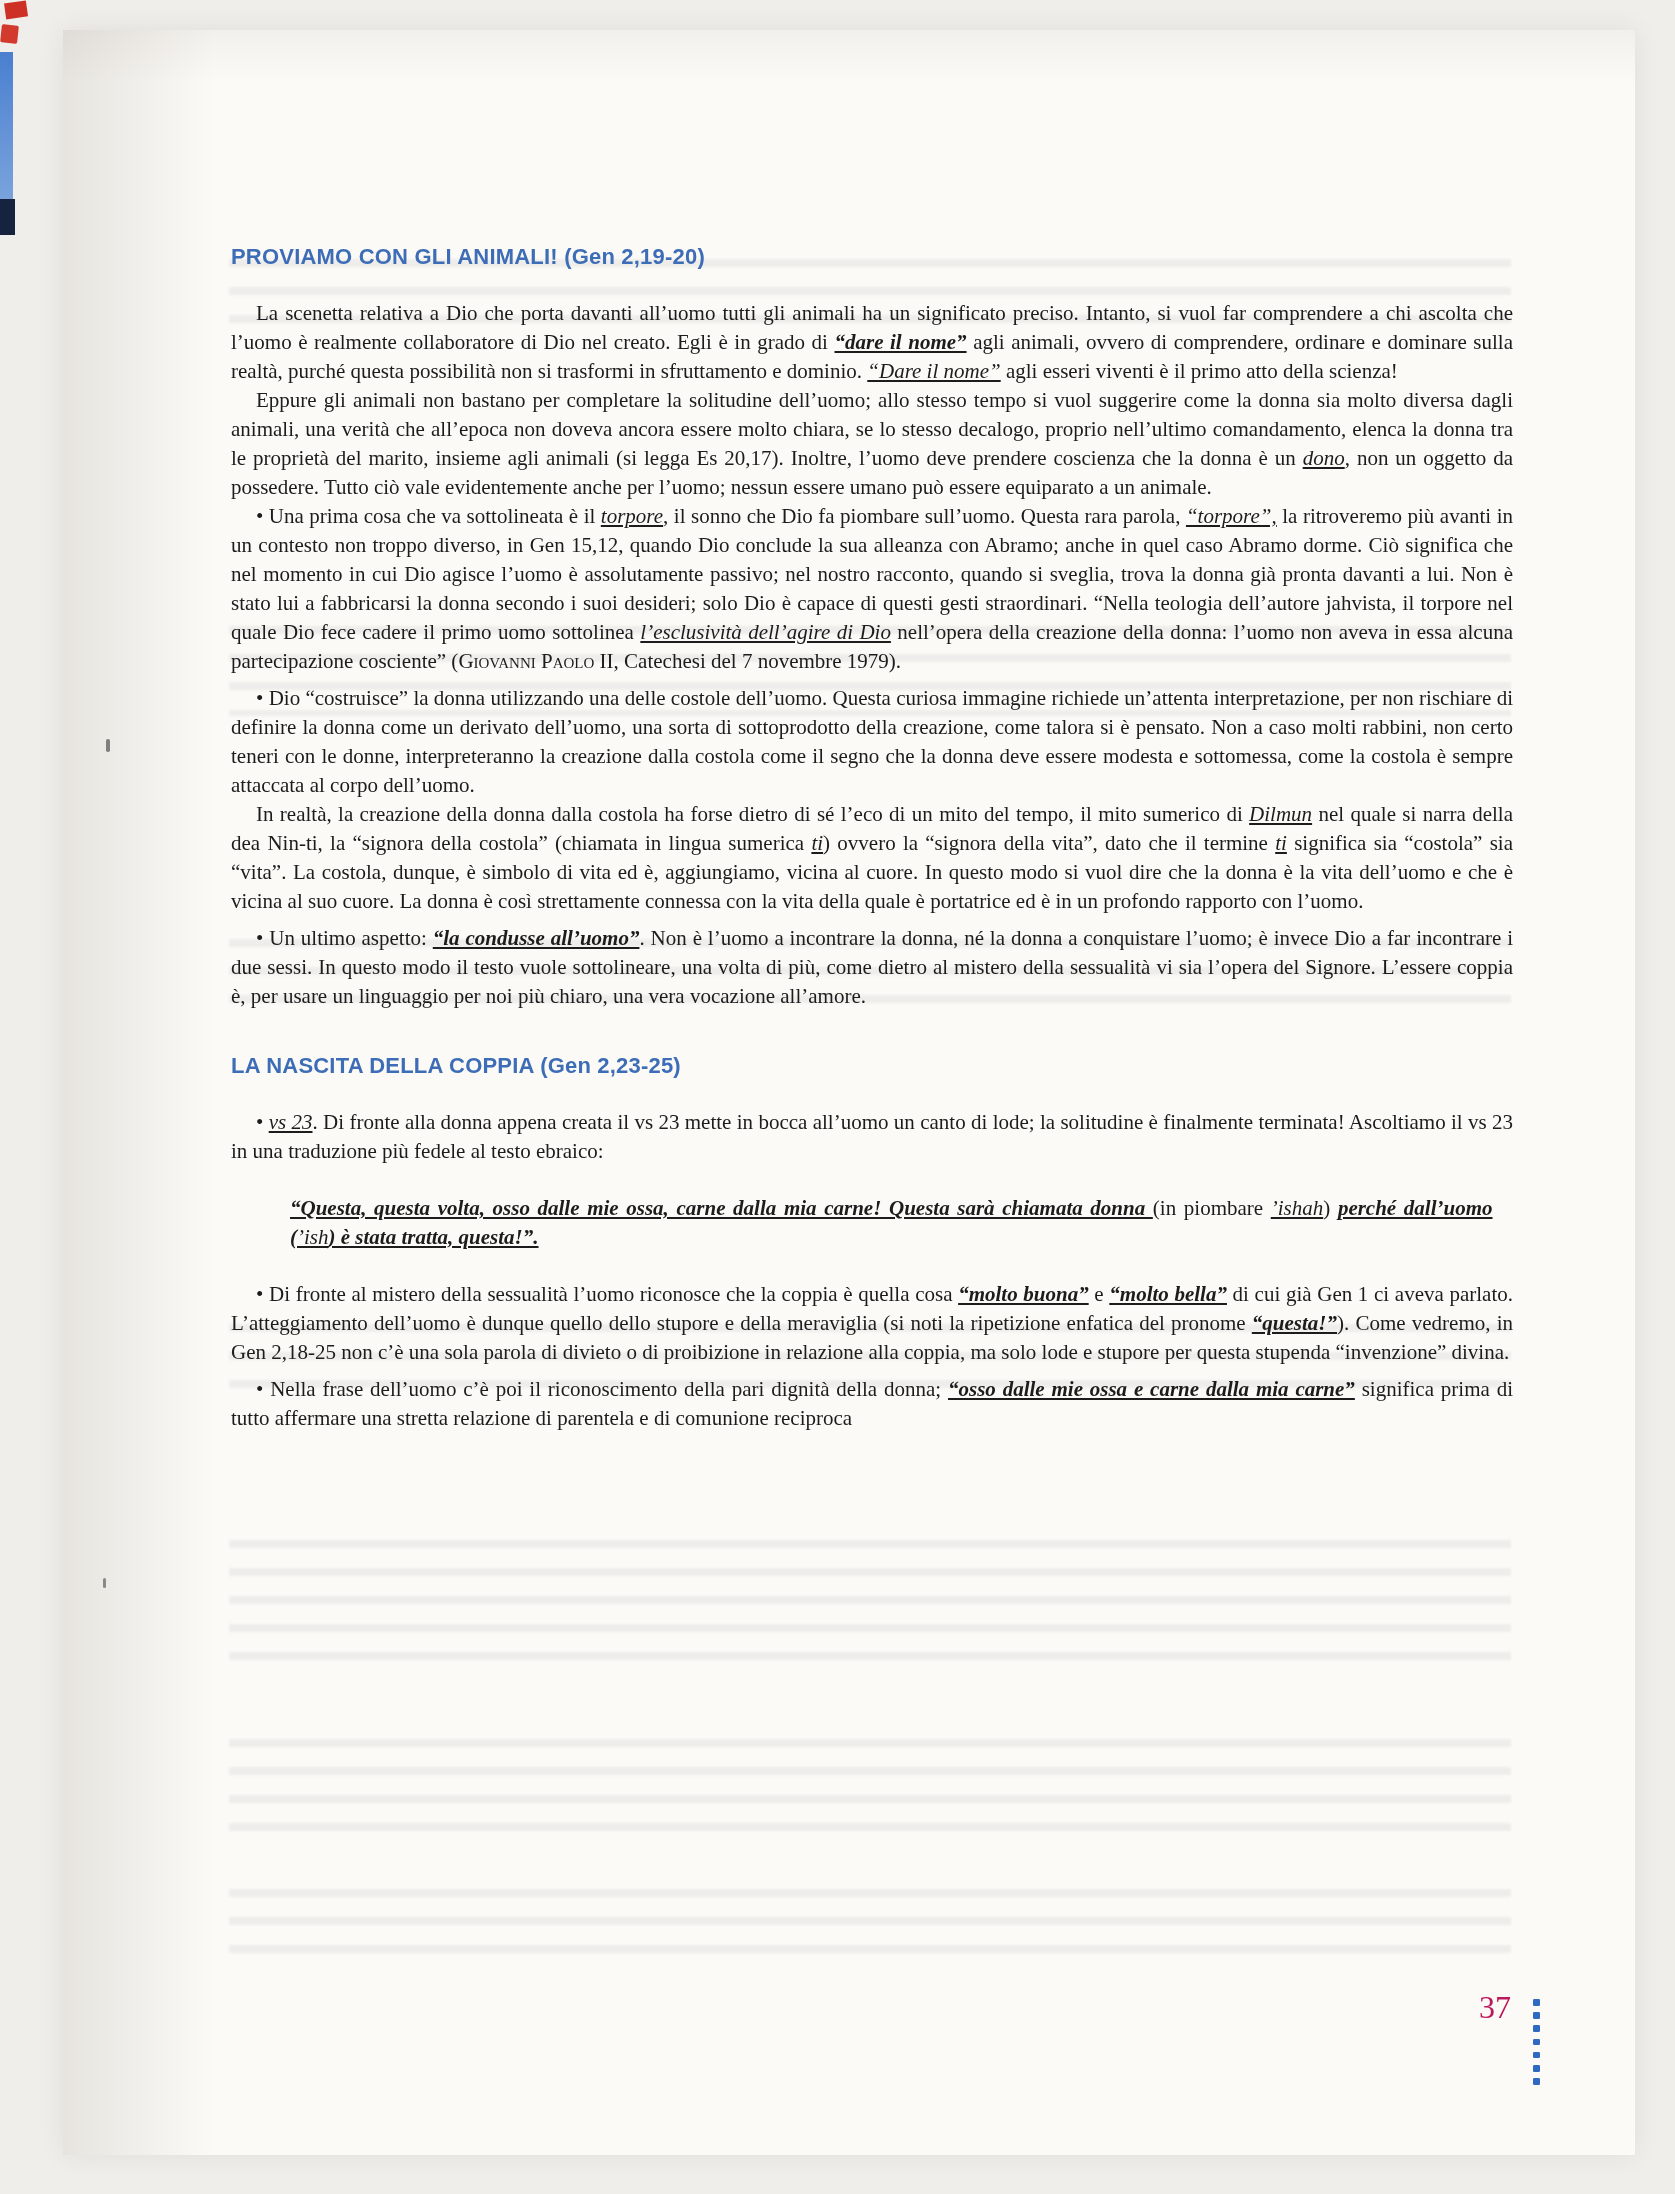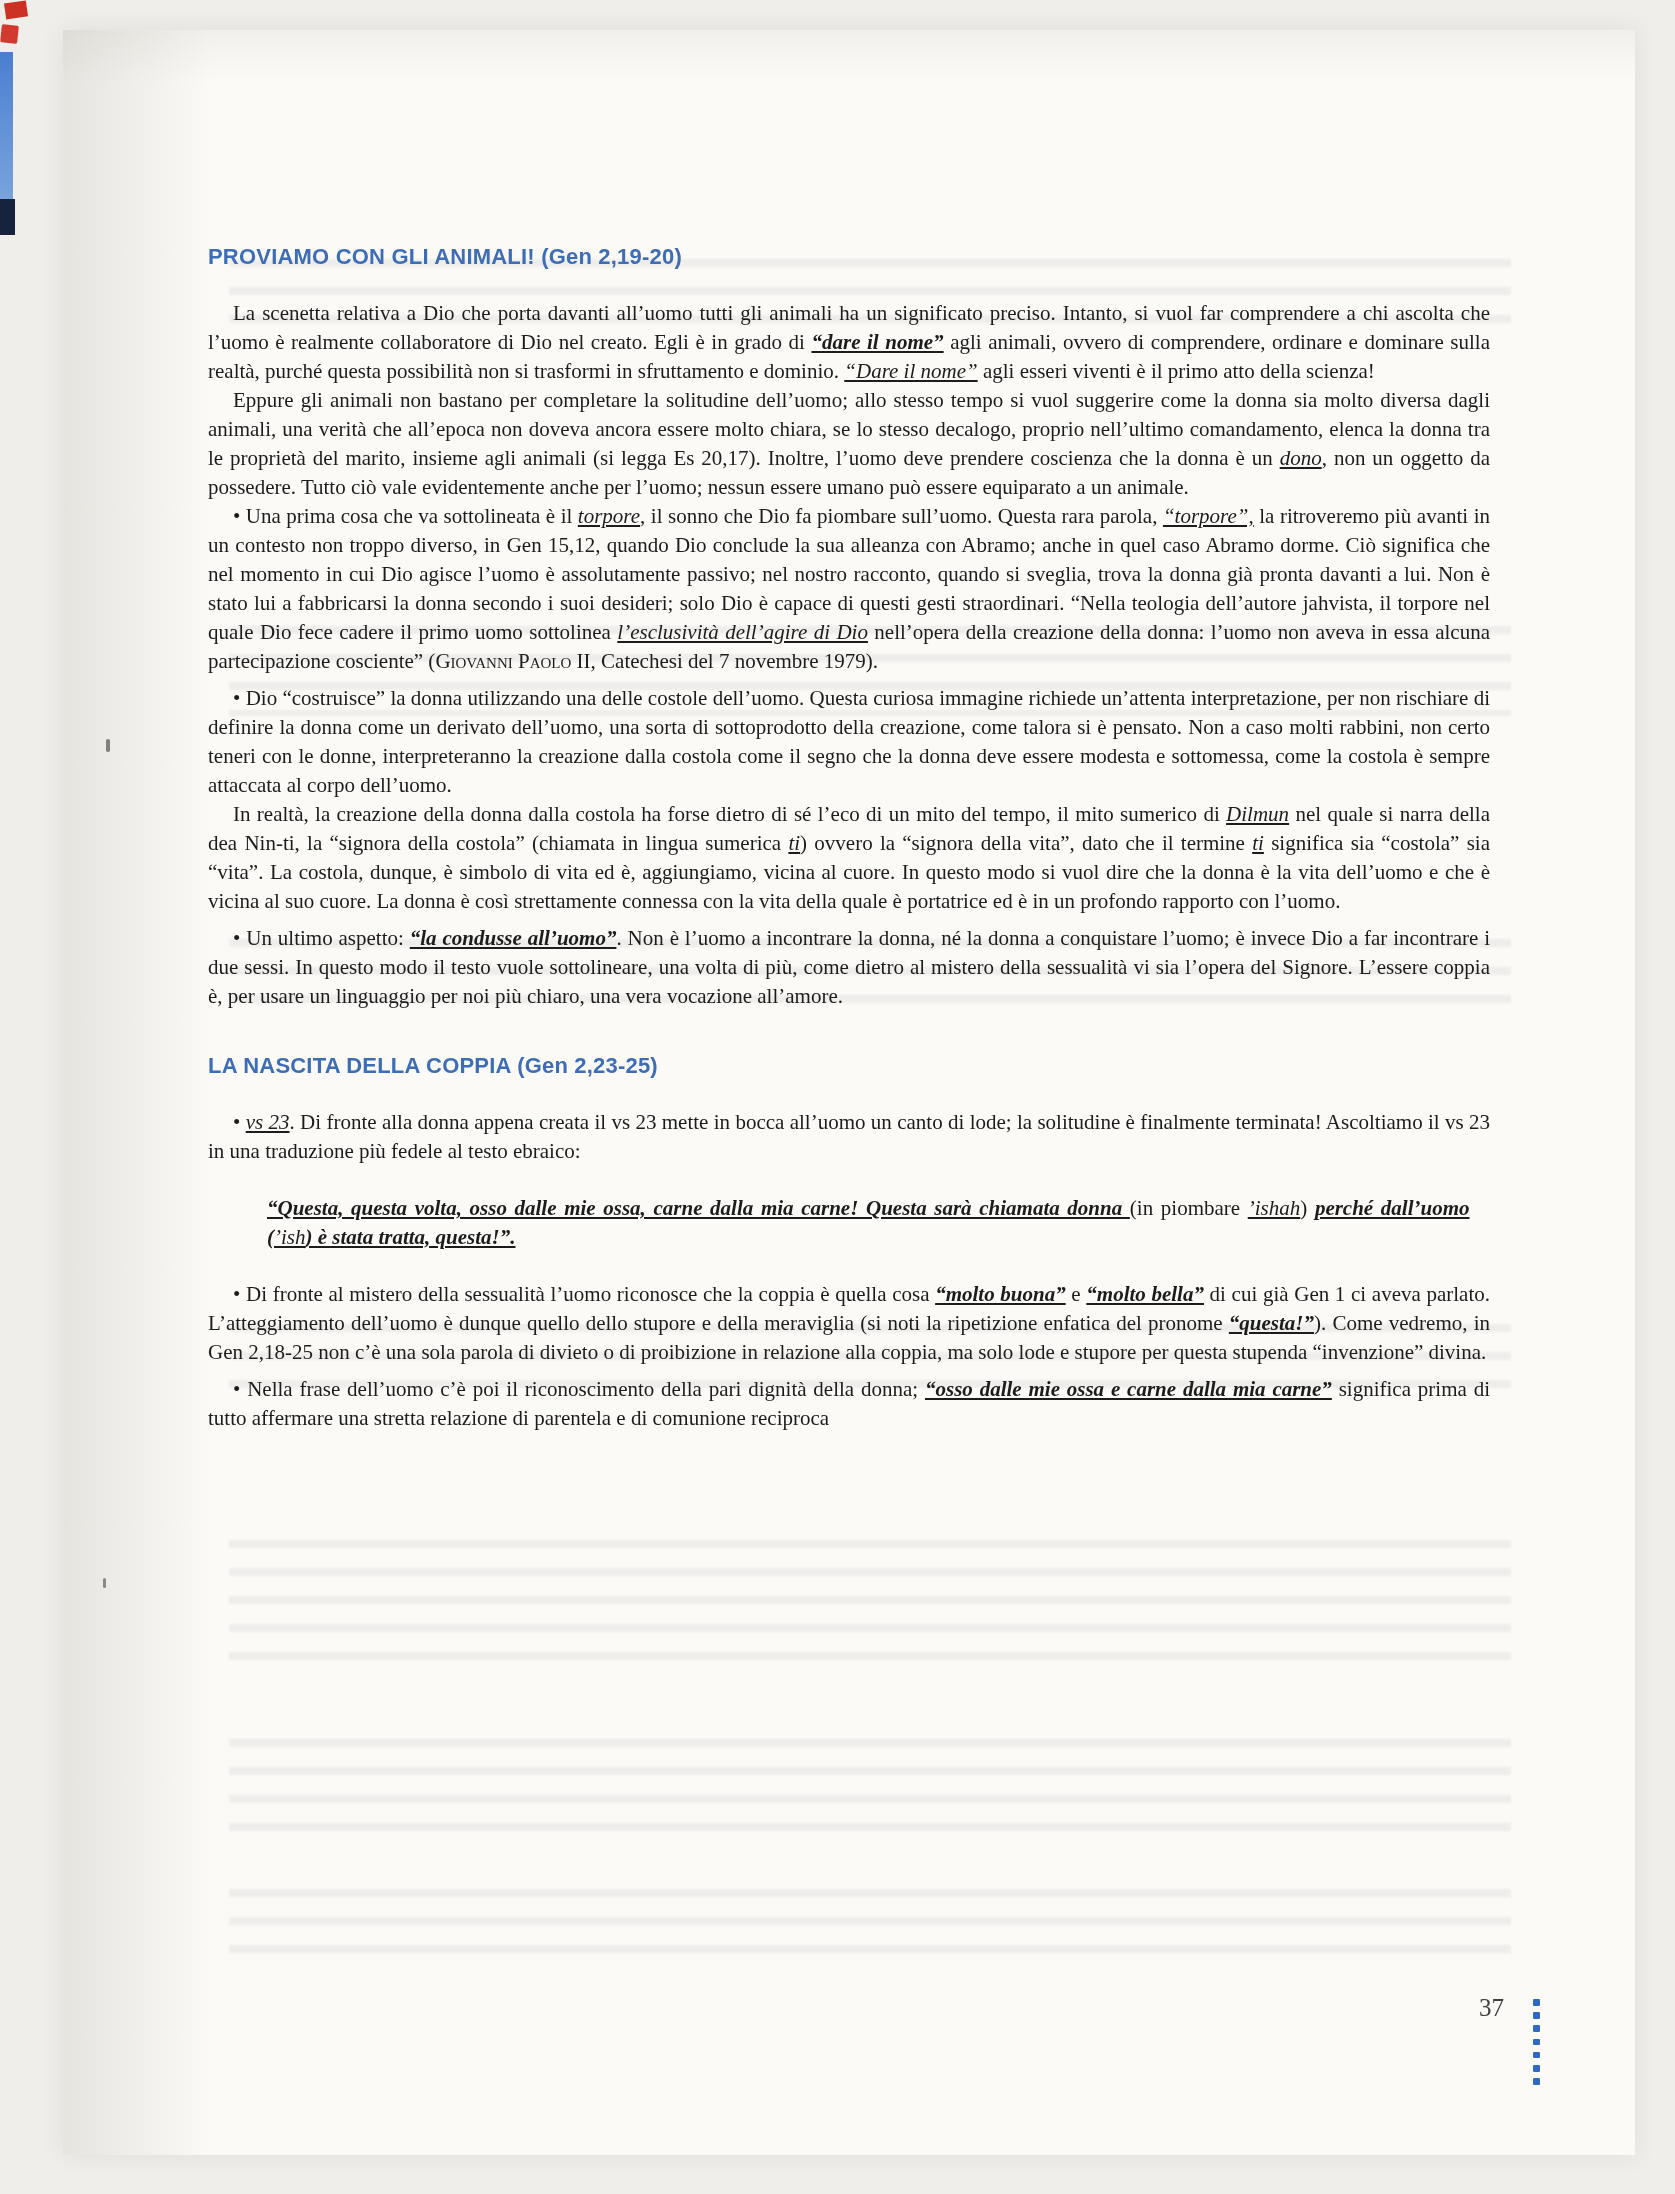--- a/index.html
+++ b/index.html
@@ -45,42 +45,42 @@
   }
   .b0 { left: 229px; top: 259px;  width: 1282px; height: 72px; }
   .b1 { left: 229px; top: 626px; width: 1282px; height: 90px; }
   .b2 { left: 229px; top: 939px; width: 1282px; height: 84px; }
   .b3 { left: 229px; top: 1324px; width: 1282px; height: 78px; }
   .b4 { left: 229px; top: 1540px; width: 1282px; height: 120px; }
   .b5 { left: 229px; top: 1739px; width: 1282px; height: 96px; }
   .b6 { left: 229px; top: 1889px; width: 1282px; height: 66px; }
   
   .content {
-    position: absolute; left: 208px; top: 243px; width: 1282px;
+    position: absolute; left: 231px; top: 243px; width: 1282px;
     color: #1c1c1c; font-size: 21px; line-height: 29px;
     text-align: justify; z-index: 2;
   }
   .heading {
     font-family: "Liberation Sans", sans-serif;
     font-weight: bold; color: #3d6db6;
     font-size: 22px; line-height: 28px;
     letter-spacing: 0.2px;
     margin: 41px 0 28px;
   }
   .heading:first-child { margin-top: 0; }
   .para { margin: 0; text-indent: 25px; }
   .para.gap { margin-top: 8px; }
   .quote { margin: 28px 20.5px 28px 59px; text-indent: 0; }
   .it { font-style: italic; text-decoration: underline; }
   .bd { font-weight: bold; }
   .sc { font-variant: small-caps; }
   
   .pagenum {
     position: absolute; left: 1479px; top: 1993px;
-    font-size: 25px; line-height: 29px; color: #404040; z-index: 2;
+    font-size: 32px; line-height: 29px; color: #be185d; z-index: 2;
   }
   .dots { position: absolute; left: 1533px; top: 1999px; display: flex; flex-direction: column; gap: 6.6px; z-index: 2; }
   .dots i { width: 6.6px; height: 6.6px; background: #3069c2; border-radius: 1.2px; display: block; }
 </style>
 </head>
 <body>
 
 <div class="page"></div>
 <div class="gutter-shadow"></div>
 <div class="top-shade"></div>

